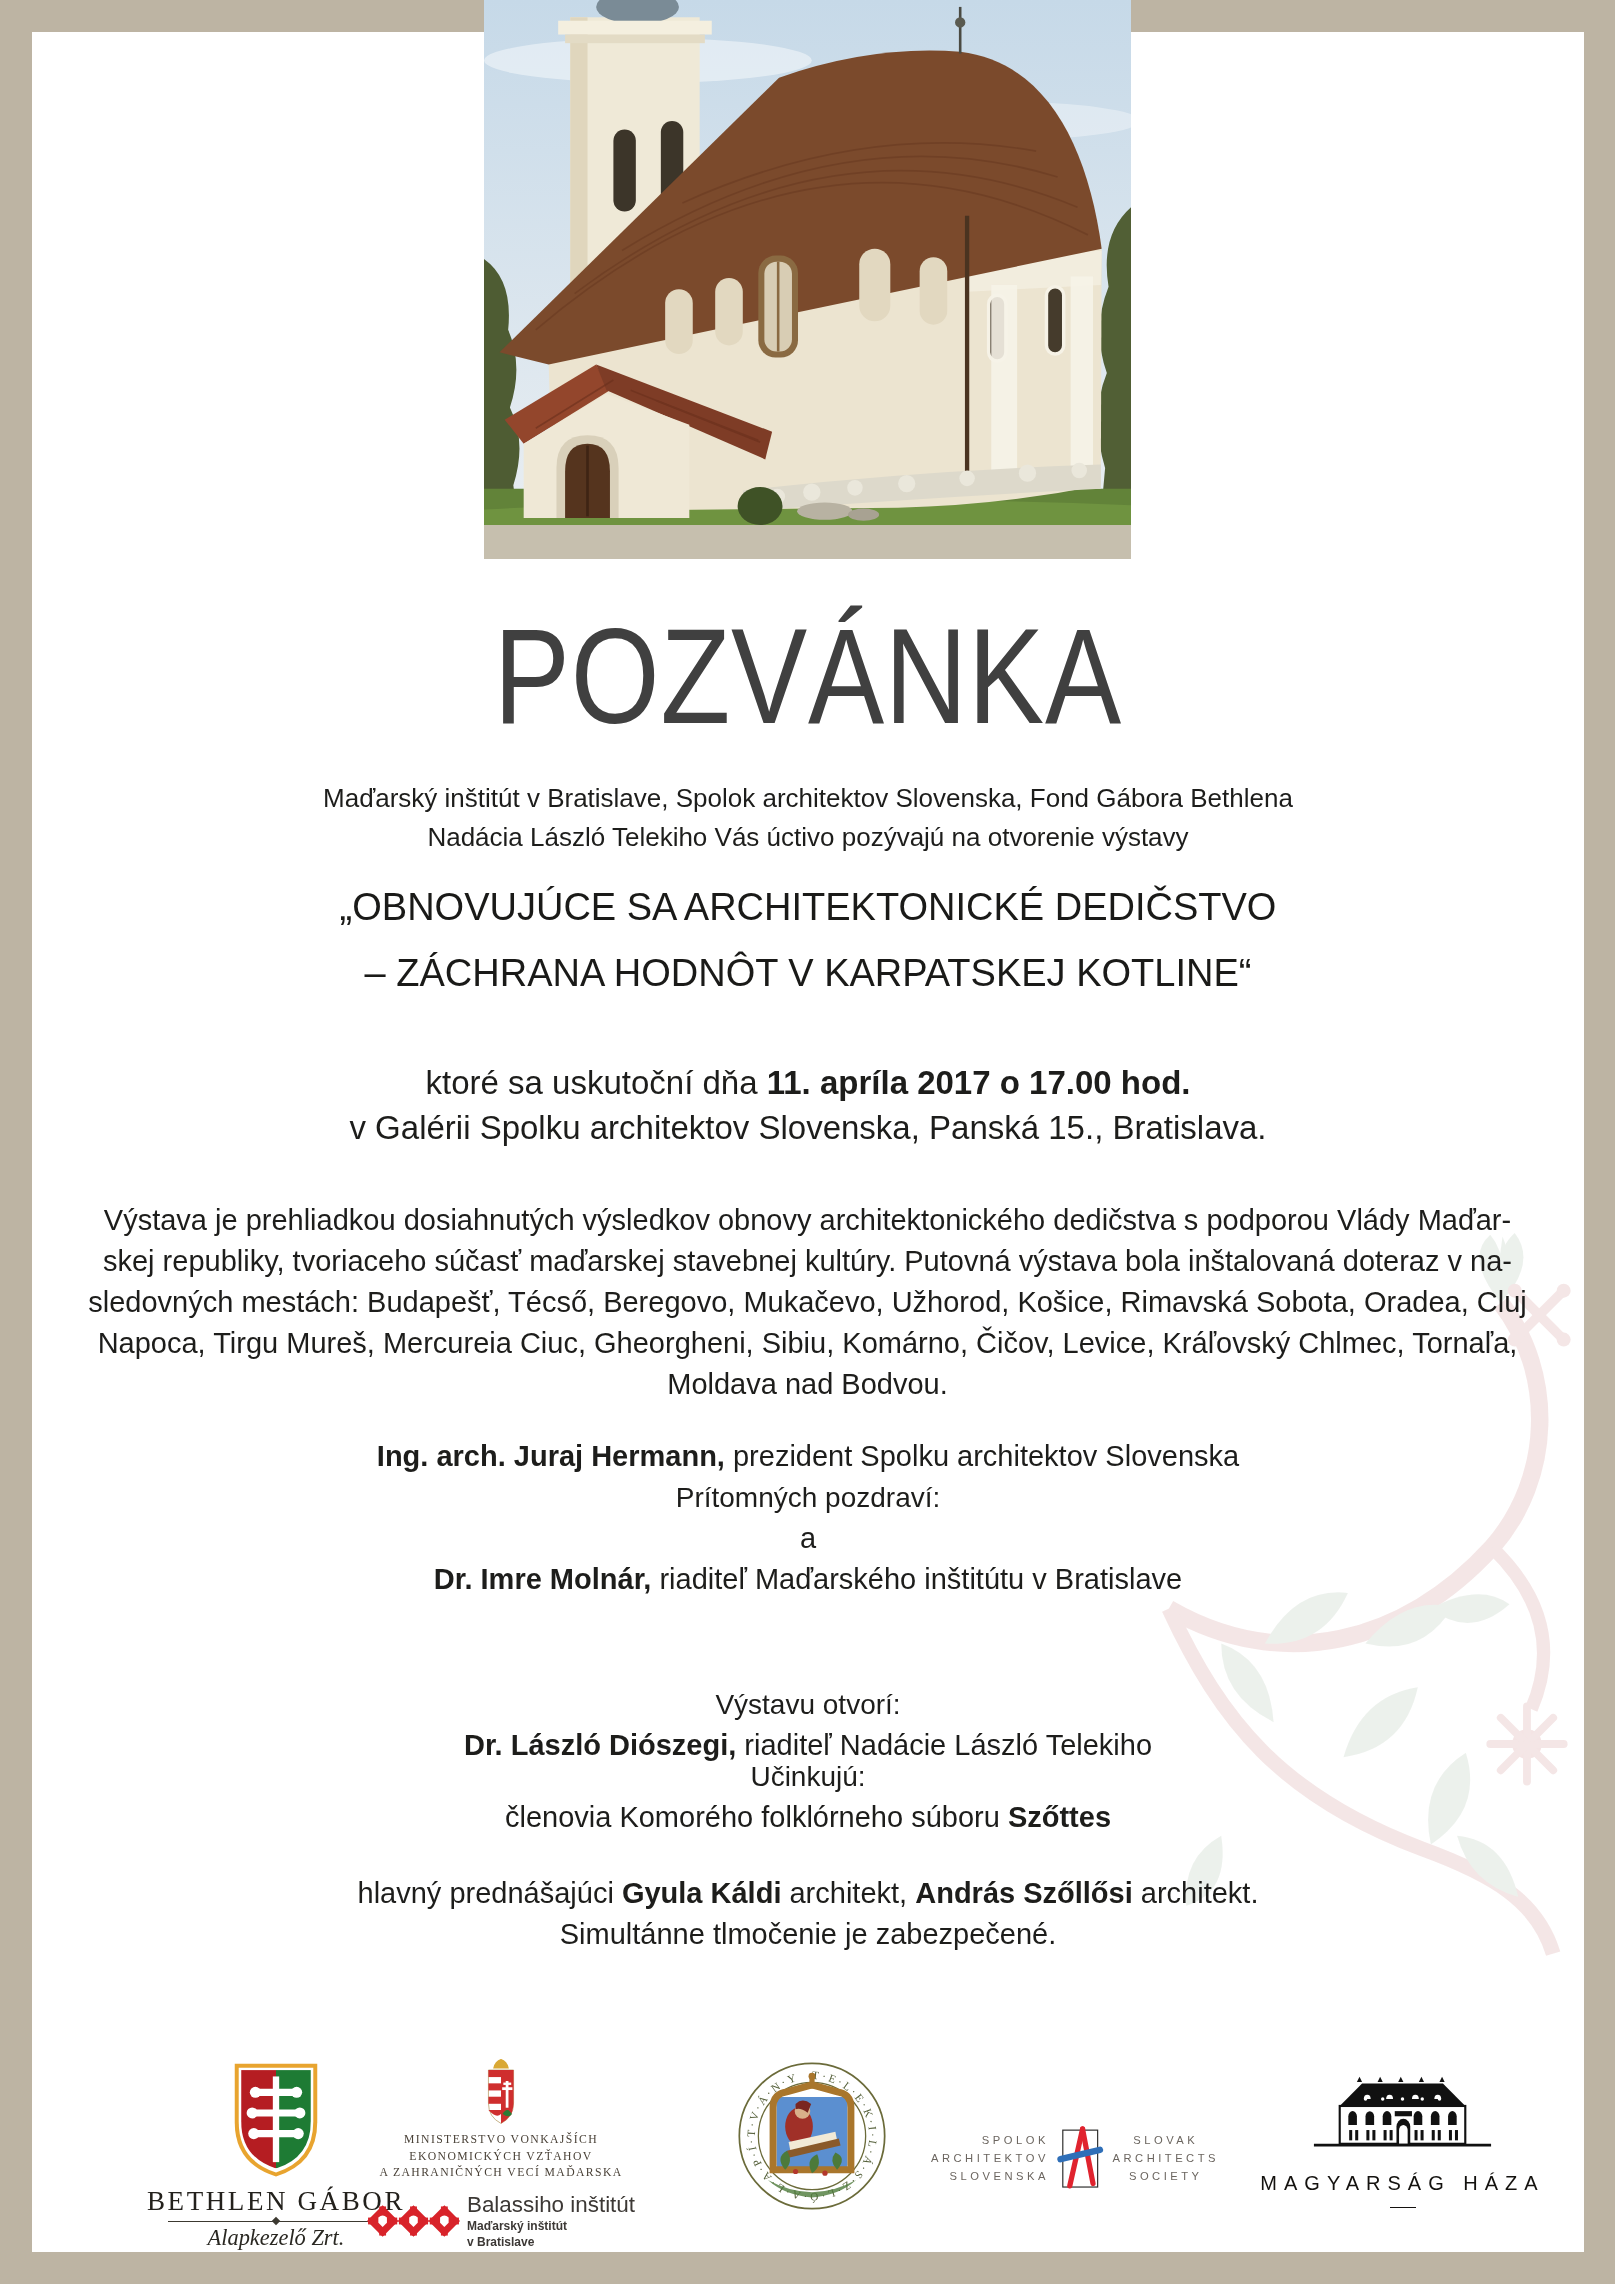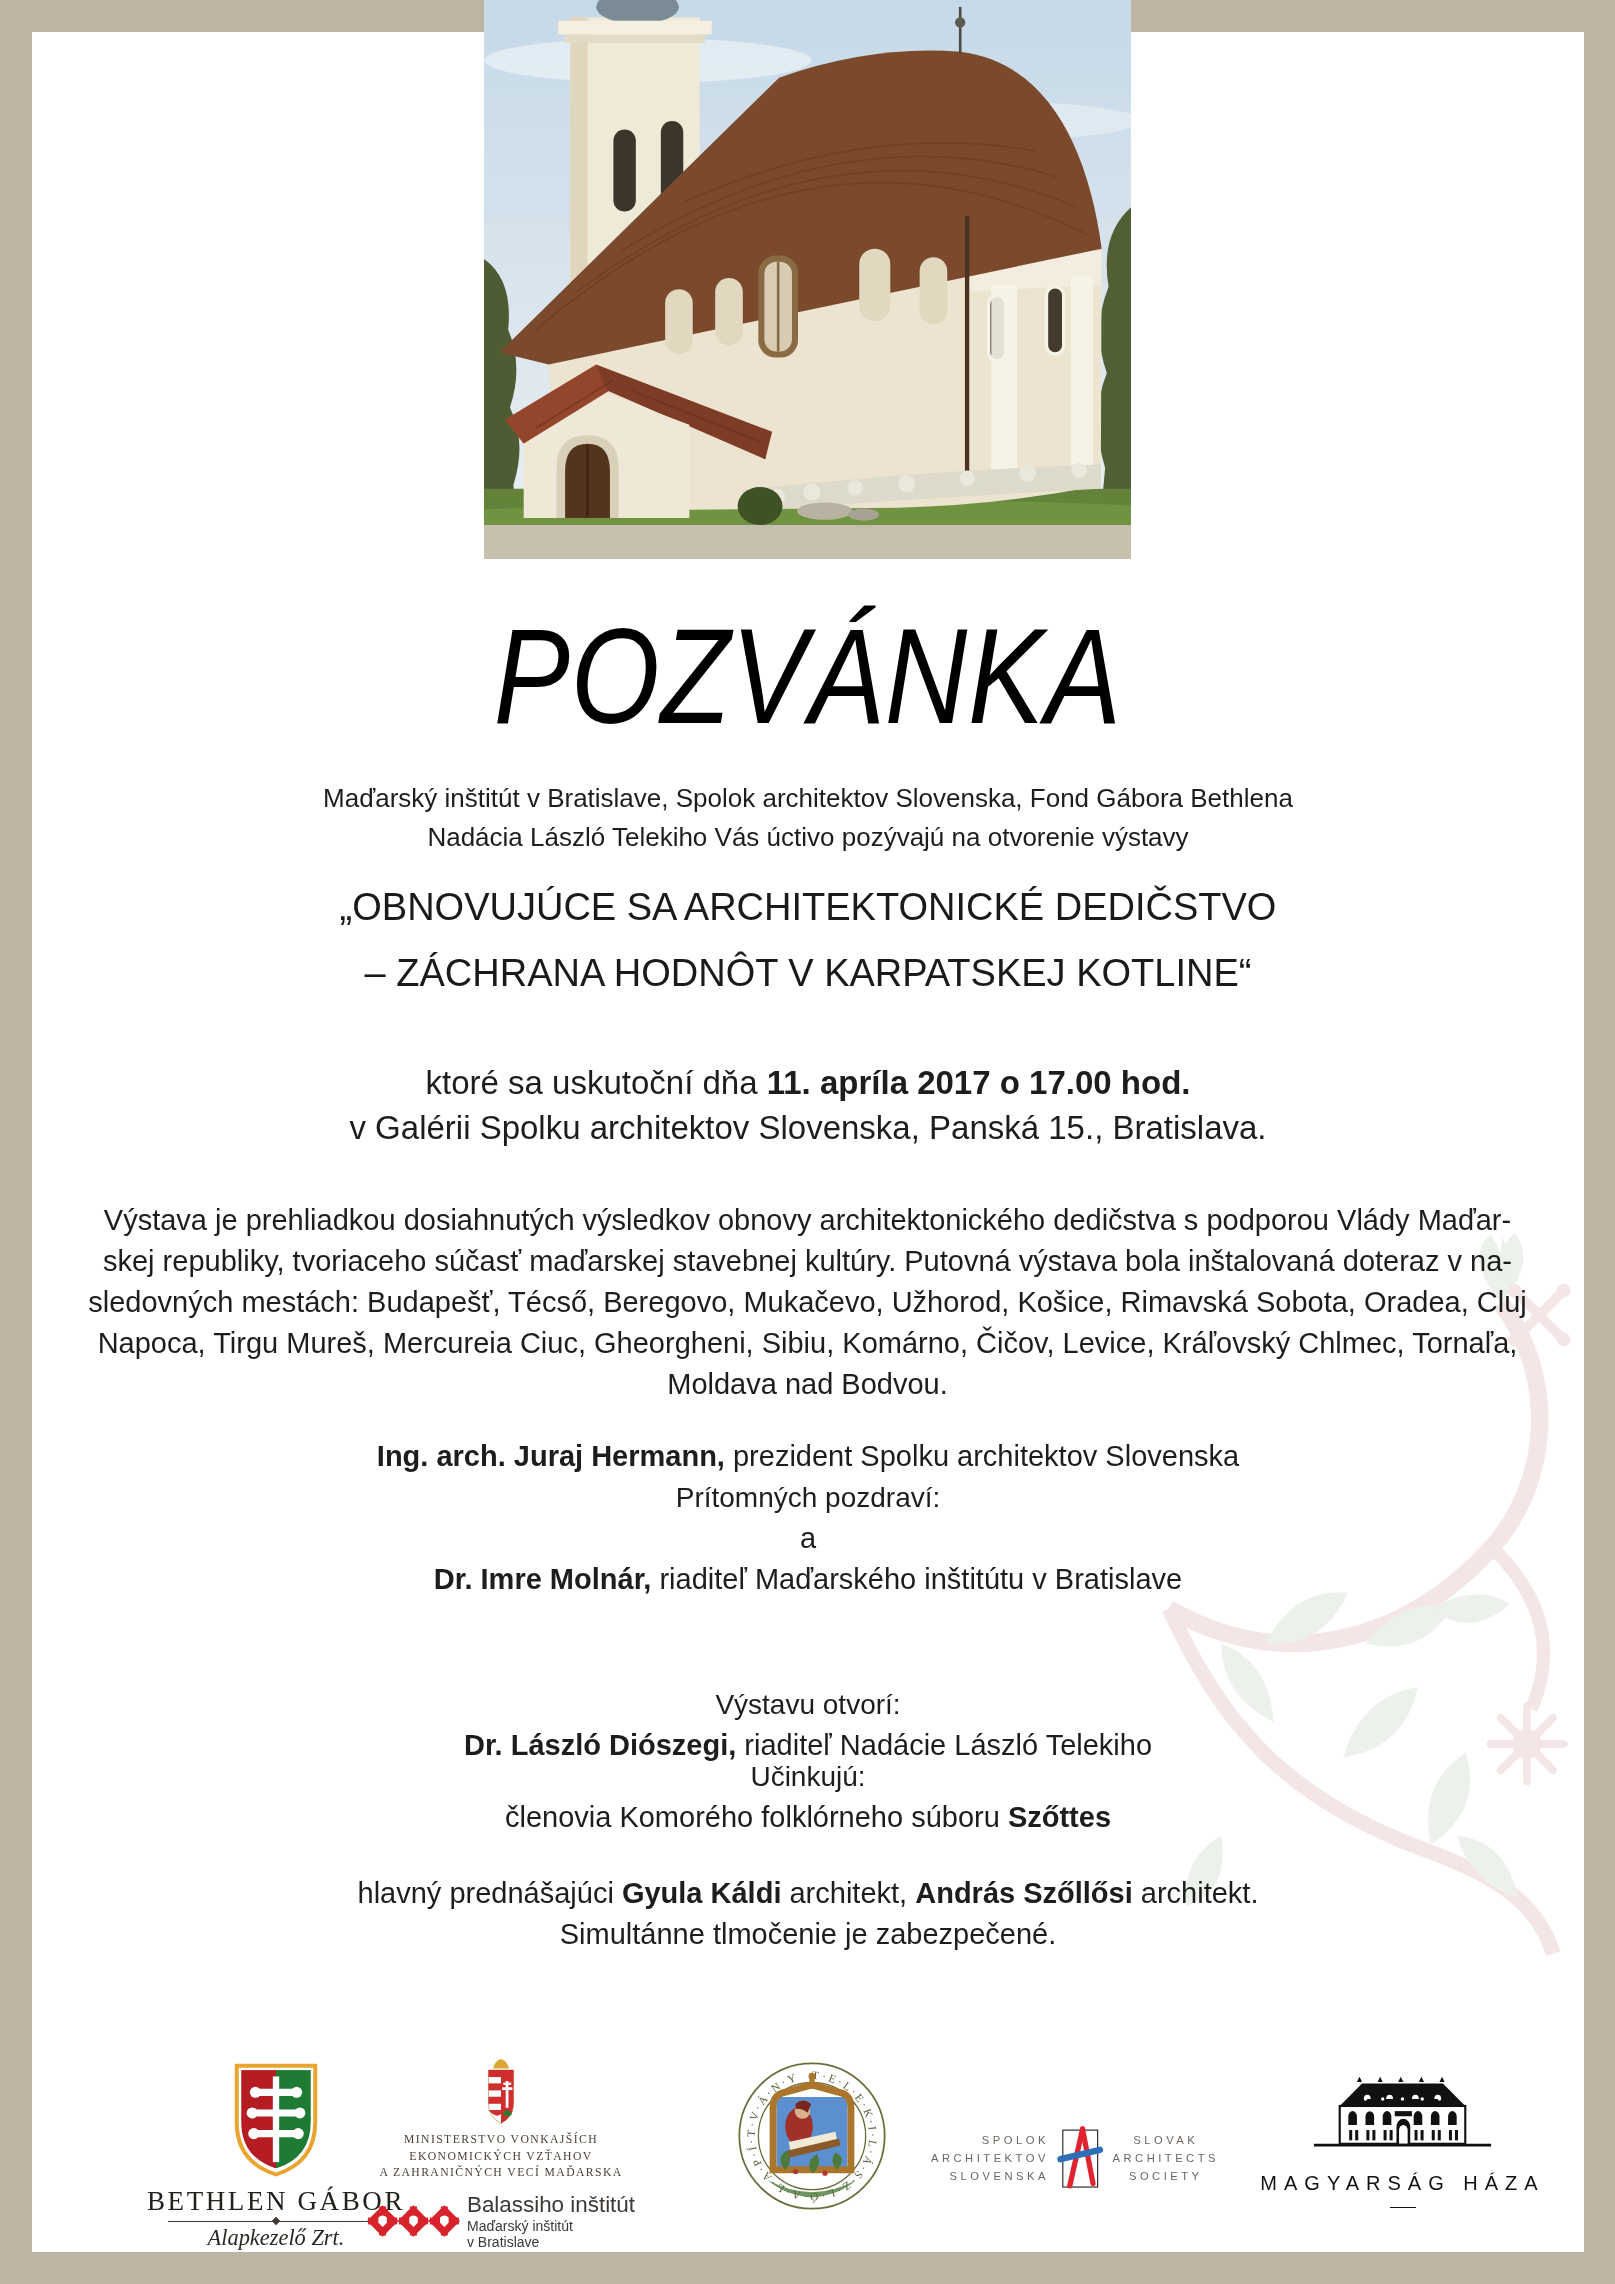--- a/index.html
+++ b/index.html
@@ -6,21 +6,21 @@
   .page{
     position:relative;width:1616px;height:2284px;margin:0 auto;
     background:#ffffff;overflow:hidden;
     font-family:"Liberation Sans",sans-serif;color:#1d1d1b;
   }
   .ornament{position:absolute;left:1141px;top:1233px;width:440px;height:760px;z-index:1;}
   .frame{position:absolute;inset:0;border:32px solid #bdb4a3;z-index:2;pointer-events:none;}
   .photo-wrap{position:absolute;left:484px;top:0;width:647px;height:525px;z-index:4;}
   .photo-band{position:absolute;left:484px;top:525px;width:647px;height:34px;background:#c6bfae;z-index:4;}
   .txt{position:absolute;left:32px;width:1552px;text-align:center;z-index:3;}
-  .title{top:596px;height:168px;font-size:136px;font-weight:100;line-height:160px;letter-spacing:0.9px;color:#000000;font-style:italic;}
+  .title{top:596px;height:168px;font-size:136px;font-weight:100;line-height:160px;letter-spacing:0.9px;color:#404040;}
   .title span{display:inline-block;transform:scaleX(0.84);transform-origin:center;}
   .intro{top:779px;font-size:26px;line-height:39px;font-weight:300;}
   .exh{top:874px;font-size:38px;line-height:66px;font-weight:300;color:#1a1a18;}
   .when{top:1060px;font-size:33px;line-height:45px;font-weight:300;}
   .para{top:1200px;left:74px;width:1467px;font-size:29px;line-height:41px;font-weight:300;}
   .block48{font-size:29px;line-height:41px;font-weight:300;}
   .greet{top:1436px;}
   .open{top:1638px;}
   .perf{top:1756px;}
   .pres{top:1873px;}
@@ -33,21 +33,21 @@
   .cell-sas{left:931px;width:288px;}
   .cell-magyar{left:1233px;width:285px;margin-left:27px;}
   .bethlen-name{font-family:"Liberation Serif",serif;font-size:27px;letter-spacing:2.6px;color:#23211c;margin-top:5.2px;}
   .bethlen-rule{position:relative;width:216px;margin:3.5px auto 1.7px;border-top:1.3px solid #3c3930;}
   .bethlen-rule i{position:absolute;left:50%;top:-3.5px;width:6px;height:6px;margin-left:-2.6px;background:#3c3930;transform:rotate(45deg);}
   .bethlen-sub{font-family:"Liberation Serif",serif;font-style:italic;font-size:22.4px;color:#2a2822;margin-top:3.5px;}
   .ministry-cap{font-family:"Liberation Serif",serif;font-size:11.7px;letter-spacing:1.4px;color:#4a4238;line-height:16.4px;margin-top:4.3px;}
   .balassi-row{display:flex;align-items:center;justify-content:center;margin-top:10.4px;gap:7px;}
   .balassi-text{text-align:left;}
   .balassi-title{font-size:22.4px;color:#3c3835;font-weight:300;}
-  .balassi-sub{font-size:14px;color:#3c3835;line-height:16.4px;font-weight:400;}
+  .balassi-sub{font-size:12px;color:#3c3835;line-height:16.4px;font-weight:700;}
   .sas-row{display:flex;align-items:center;justify-content:center;margin-top:47px;}
   .sas-col{font-size:11.2px;letter-spacing:3.5px;color:#6b655f;line-height:18px;font-weight:300;}
   .sas-left{text-align:right;}
   .sas-right{text-align:center;}
   .magyar-title{font-size:20px;letter-spacing:7px;color:#14120f;font-weight:300;margin-top:8.6px;}
   .magyar-dash{width:26px;border-top:1.7px solid #14120f;margin:12px auto 0;}
 </style>
 </head>
 <body>
 

